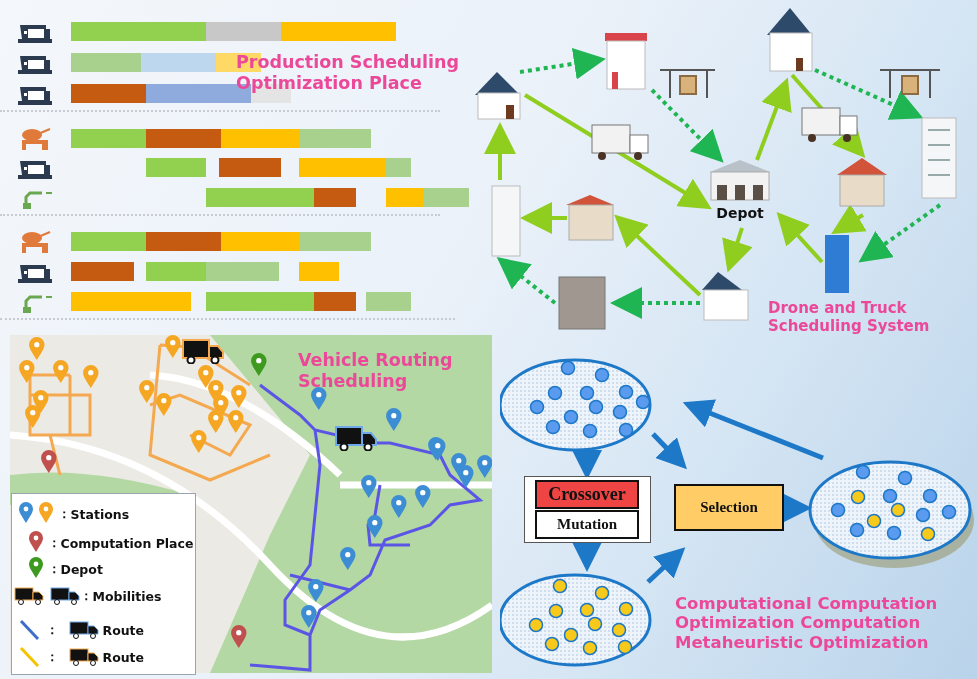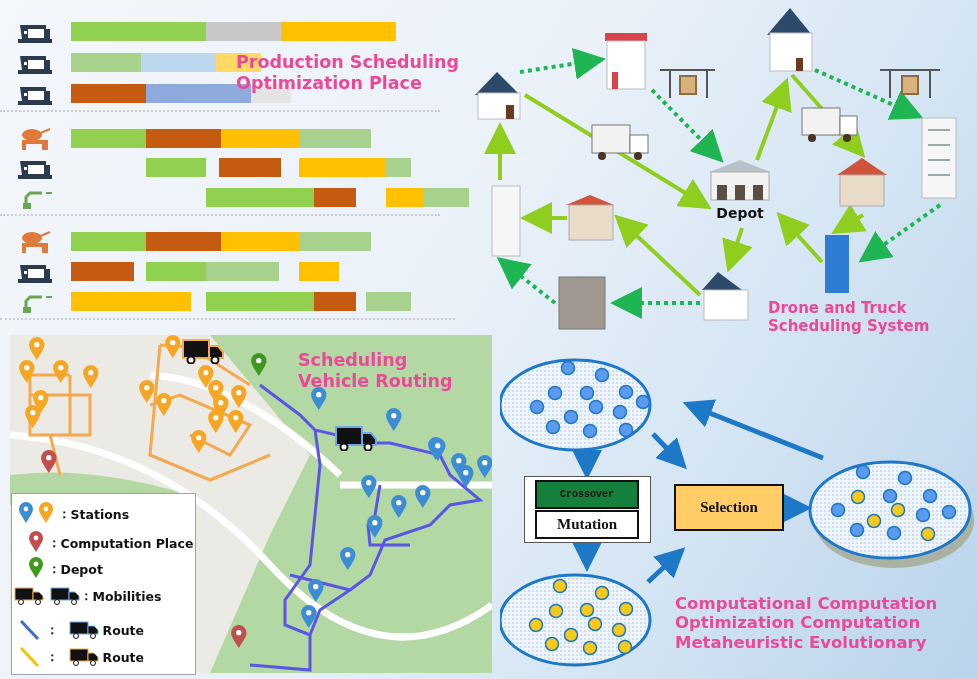--- a/index.html
+++ b/index.html
@@ -390,22 +390,22 @@
   <div class="abs" style="left:325px;top:90px;width:42px;height:26px;">
     <svg width="42" height="26">
         <rect x="1" y="2" width="26" height="18" fill="#111" stroke="#6fa8e8" stroke-width="2"></rect>
         <path d="M27,8 L36,8 L41,14 L41,20 L27,20 Z" fill="#111" stroke="#6fa8e8" stroke-width="2"></path>
         <circle cx="9" cy="22" r="3.5" fill="#fff" stroke="#111" stroke-width="2"></circle>
         <circle cx="33" cy="22" r="3.5" fill="#fff" stroke="#111" stroke-width="2"></circle>
       </svg>
   </div>
 </div>
 <div class="title" style="left:298px;top:350px;font-size:17.5px;">
+  <div>Vehicle Routing</div>
   <div>Scheduling</div>
-  <div>Vehicle Routing</div>
 </div>
 
 <div class="legend">
   <div class="leg-row" style="top:8px;">
     <span class="pin-slot" style="margin-right: 4px;"><svg width="16" height="22" viewBox="0 0 16 22">
           <path d="M8,21 C3,13 1,10 1,7 A7,7 0 0 1 15,7 C15,10 13,13 8,21 Z" fill="#3c8dd4"></path>
           <circle cx="8" cy="7" r="2.4" fill="#fff"></circle>
         </svg></span>
     <span class="pin-slot" style="margin-right: 4px;"><svg width="16" height="22" viewBox="0 0 16 22">
           <path d="M8,21 C3,13 1,10 1,7 A7,7 0 0 1 15,7 C15,10 13,13 8,21 Z" fill="#f5a623"></path>
@@ -532,20 +532,20 @@
   <g stroke="#1e78c8" stroke-width="5" fill="none">
     <line x1="87" y1="102" x2="87" y2="120" marker-end="url(#ab)"></line>
     <line x1="87" y1="196" x2="87" y2="212" marker-end="url(#ab)"></line>
     <line x1="153" y1="84" x2="180" y2="112" marker-end="url(#ab)"></line>
     <line x1="148" y1="232" x2="178" y2="204" marker-end="url(#ab)"></line>
     <line x1="284" y1="158" x2="302" y2="158" marker-end="url(#ab)"></line>
     <line x1="323" y1="108" x2="192" y2="56" marker-end="url(#ab)"></line>
   </g>
 </svg>
 <div class="abs" style="left:524px;top:476px;width:125px;height:65px;border:1px solid #555;background:#fff;"></div>
-<div class="box" style="left:535px;top:480px;width:100px;height:25px;font-size:10px;background:#15803d;font-family:Liberation Mono, monospace;">Crossover</div>
+<div class="box" style="left:535px;top:480px;width:100px;height:25px;font-size:18px;background:#ef4444;">Crossover</div>
 <div class="box" style="left:535px;top:510px;width:100px;height:25px;font-size:15px;background:#fff;">Mutation</div>
 <div class="box" style="left:674px;top:484px;width:106px;height:43px;font-size:15px;background:#ffcc66;">Selection</div>
 <div class="title" style="left:675px;top:594px;font-size:16.5px;">
   <div>Computational Computation</div>
   <div>Optimization Computation</div>
-  <div>Metaheuristic Evolutionary</div>
+  <div>Metaheuristic Optimization</div>
 </div>
 
 </body></html>

